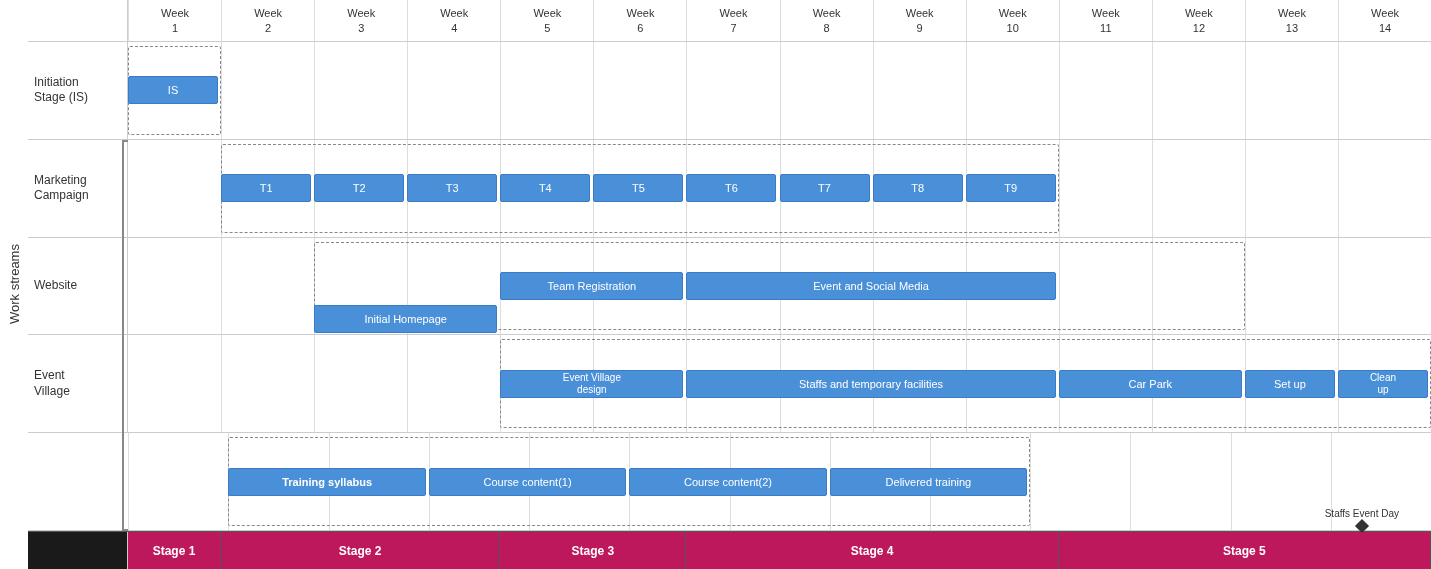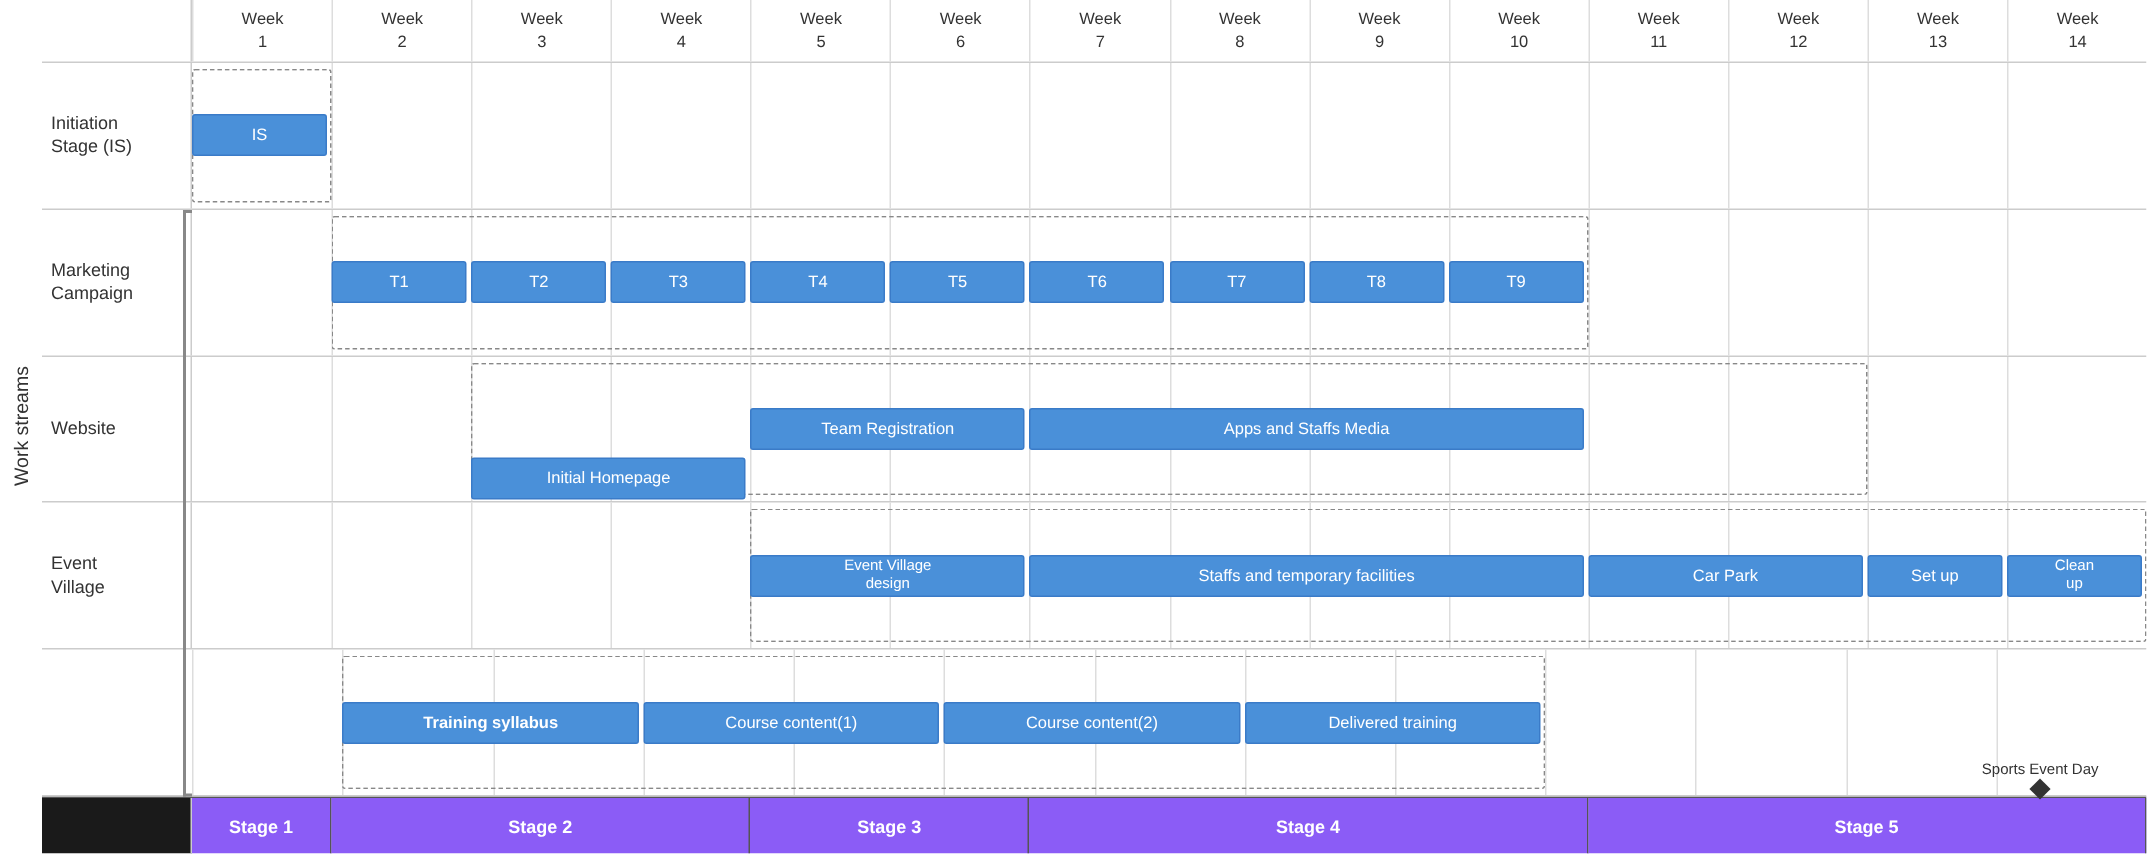--- a/index.html
+++ b/index.html
@@ -139,21 +139,21 @@
 
     
     .stage-footer {
       display: flex;
       height: 38px;
       flex-shrink: 0;
       border-top: 1px solid #555;
     }
 
     .stage-cell {
-      background: #8b5cf6;
+      background: #be185d;
       color: #fff;
       display: flex;
       align-items: center;
       justify-content: center;
       font-size: 12px;
       font-weight: 600;
       border-right: 1px solid #555;
       flex-shrink: 0;
     }
 
@@ -253,21 +253,21 @@
             <div class="week-grid-line" style="left: 50%;"></div>
             <div class="week-grid-line" style="left: 57.1429%;"></div>
             <div class="week-grid-line" style="left: 64.2857%;"></div>
             <div class="week-grid-line" style="left: 71.4286%;"></div>
             <div class="week-grid-line" style="left: 78.5714%;"></div>
             <div class="week-grid-line" style="left: 85.7143%;"></div>
             <div class="week-grid-line" style="left: 92.8571%;"></div>
             <div class="outline-box" style="left: 14.2857%; width: 71.4286%; top: 4px; bottom: 4px;"></div>
             <div class="bar" style="left: 14.2857%; width: calc(14.2857% - 3px); margin-top: 33px;">Initial Homepage</div>
             <div class="bar" style="left: 28.5714%; width: calc(14.2857% - 3px);">Team Registration</div>
-            <div class="bar" style="left: 42.8571%; width: calc(28.5714% - 3px);">Apps and Staffs Media</div>
+            <div class="bar" style="left: 42.8571%; width: calc(28.5714% - 3px);">Event and Social Media</div>
           </div>
         </div>
         <div class="gantt-row">
           <div class="row-label">Event<br>Village</div>
           <div class="row-timeline">
             <div class="week-grid-line" style="left: 7.14286%;"></div>
             <div class="week-grid-line" style="left: 14.2857%;"></div>
             <div class="week-grid-line" style="left: 21.4286%;"></div>
             <div class="week-grid-line" style="left: 28.5714%;"></div>
             <div class="week-grid-line" style="left: 35.7143%;"></div>
@@ -317,16 +317,16 @@
       <div style="flex:1; display:flex; position:relative;" id="stage-cells">
           <div class="stage-cell" style="left: 0%; width: 7.14286%; position: absolute; top: 0px; bottom: 0px;">Stage 1</div>
           <div class="stage-cell" style="left: 7.14286%; width: 21.4286%; position: absolute; top: 0px; bottom: 0px;">Stage 2</div>
           <div class="stage-cell" style="left: 28.5714%; width: 14.2857%; position: absolute; top: 0px; bottom: 0px;">Stage 3</div>
           <div class="stage-cell" style="left: 42.8571%; width: 28.5714%; position: absolute; top: 0px; bottom: 0px; text-align: right;">Stage 4</div>
           <div class="stage-cell" style="left: 71.4286%; width: 28.5714%; position: absolute; top: 0px; bottom: 0px;">Stage 5</div>
         </div>
     </div>
   </div>
 <div style="position: absolute; bottom: 38px; right: 32px; display: flex; flex-direction: column; align-items: center; font-size: 10px; color: rgb(51, 51, 51);">
-  <span style="white-space:nowrap;">Sports Event Day</span>
+  <span style="white-space:nowrap;">Staffs Event Day</span>
   <span style="display:inline-block;width:10px;height:10px;background:#333;transform:rotate(45deg);margin-top:2px;"></span>
 </div>
   </div>
 
 </body></html>

